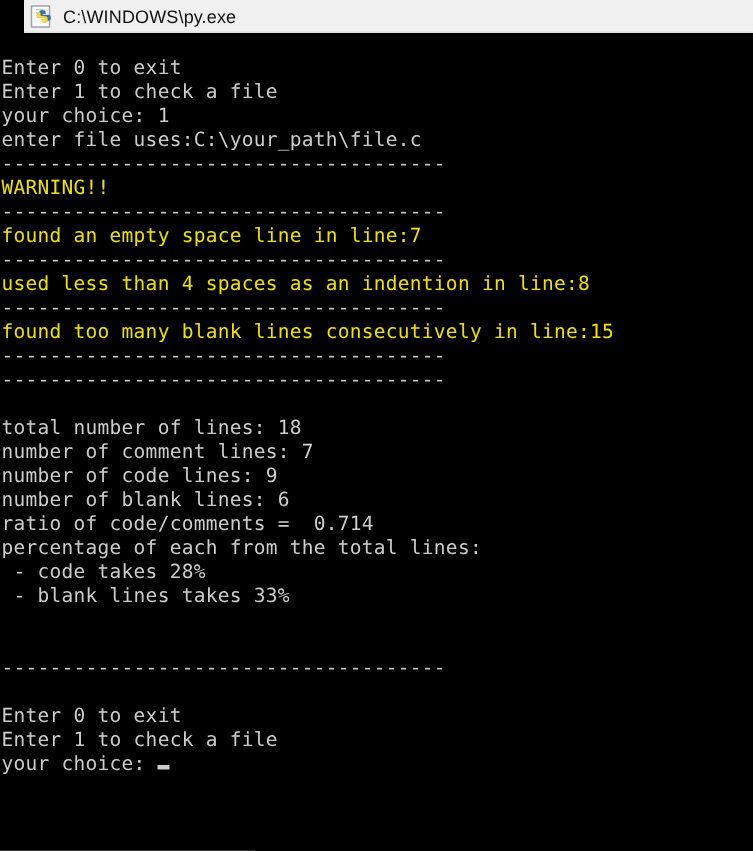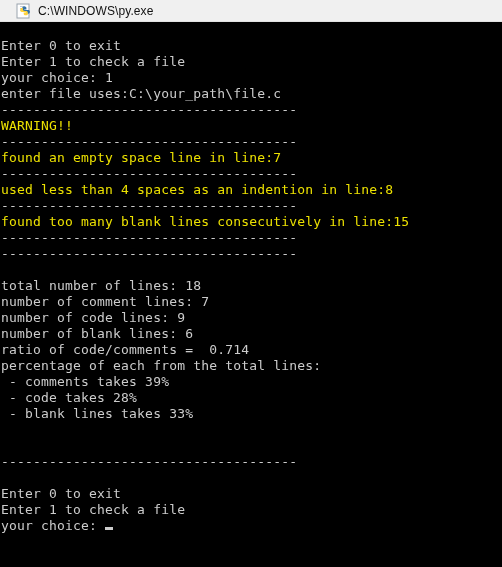--- a/index.html
+++ b/index.html
@@ -23,23 +23,24 @@
     flex-direction: column;
   }
 
   
   #titlebar {
     height: 22px;
     flex: 0 0 22px;
     background: #f0f0f0;
     display: flex;
     align-items: center;
-    padding-left: 16px;
+    padding-left: 4px;
     box-sizing: border-box;
     border-bottom: 1px solid #e2e2e2;
+    margin-left: 16px;
   }
   #title-icon {
     width: 16px;
     height: 16px;
     flex: 0 0 16px;
     position: relative;
     margin-right: 6px;
   }
   #title-text {
     font-family: "Liberation Sans", sans-serif;
@@ -116,21 +117,20 @@
       <div class="line yellow">found too many blank lines consecutively in line:15</div>
       <div class="line light">-------------------------------------</div>
       <div class="line light">-------------------------------------</div>
       <div class="line blank">&nbsp;</div>
       <div class="line light">total number of lines: 18</div>
       <div class="line light">number of comment lines: 7</div>
       <div class="line light">number of code lines: 9</div>
       <div class="line light">number of blank lines: 6</div>
       <div class="line light">ratio of code/comments =  0.714</div>
       <div class="line light">percentage of each from the total lines:</div>
-      <div class="line light"> - comments takes 39%</div>
       <div class="line light"> - code takes 28%</div>
       <div class="line light"> - blank lines takes 33%</div>
       <div class="line blank">&nbsp;</div>
       <div class="line blank">&nbsp;</div>
       <div class="line light">-------------------------------------</div>
       <div class="line blank">&nbsp;</div>
       <div class="line light">Enter 0 to exit</div>
       <div class="line light">Enter 1 to check a file</div>
       <div class="line light cursor-line"><span>your choice: </span><span class="cursor"></span></div>
     </div>

